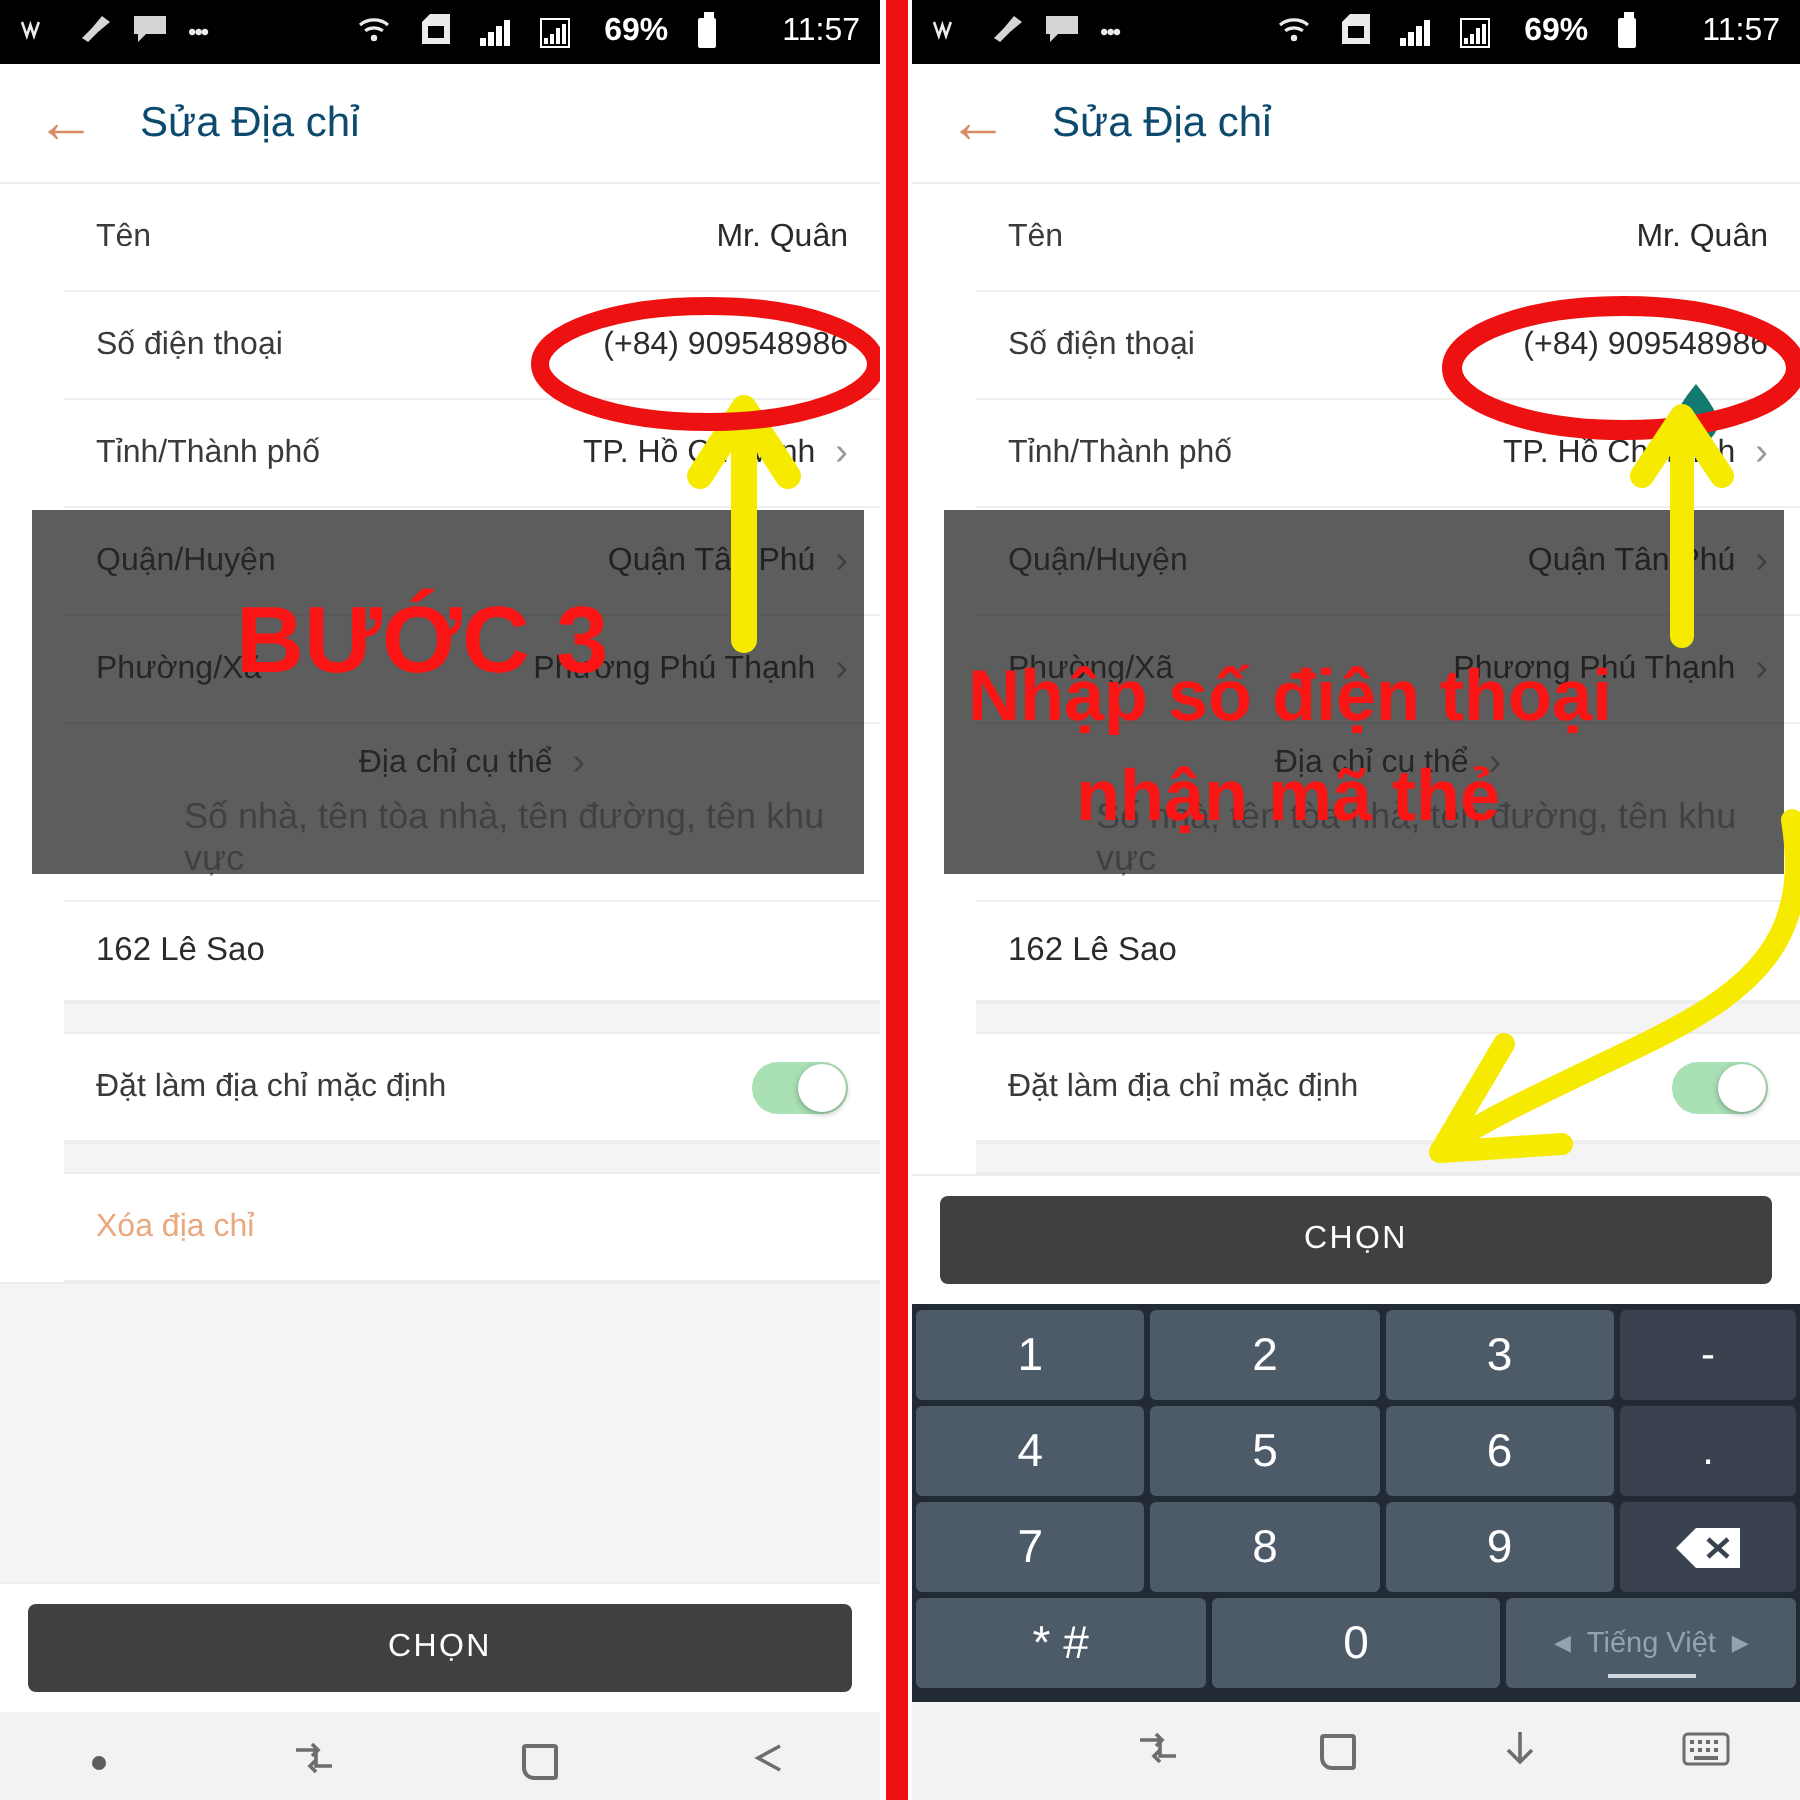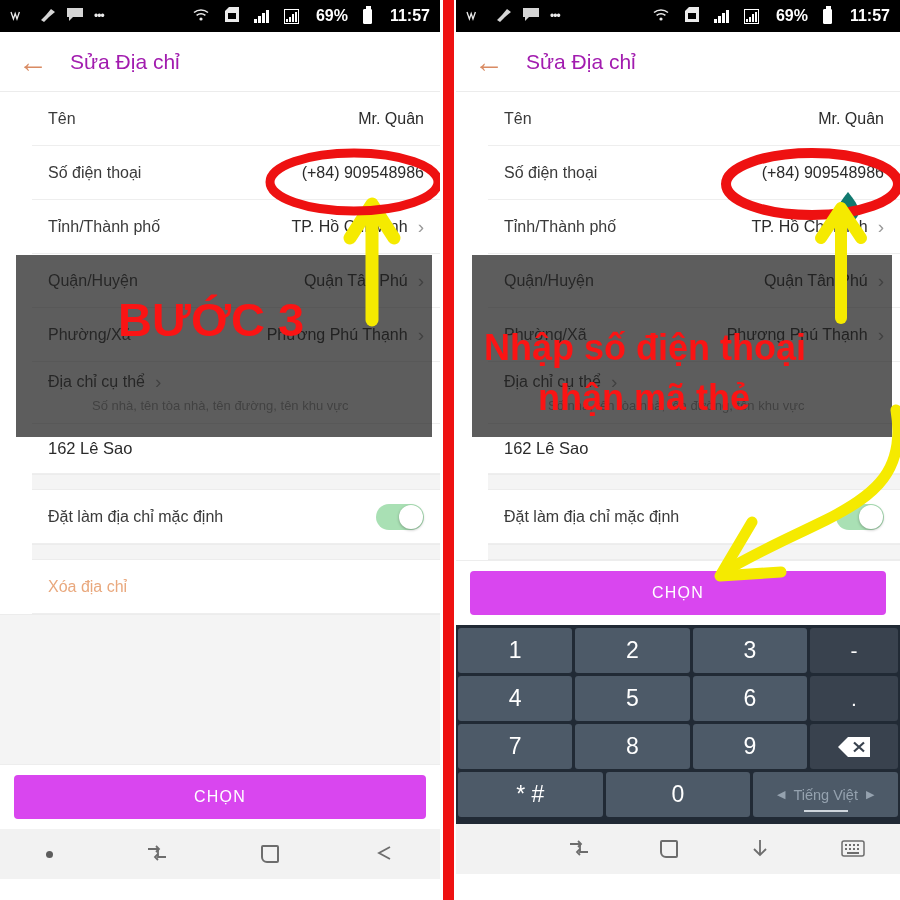--- a/index.html
+++ b/index.html
@@ -16,54 +16,54 @@
   .panel.right { width:444px; }
 
   
   .statusbar { height:32px; background:#000; color:#fff; display:flex;
     align-items:center; padding:0 10px; font-size:15px; }
   .sb-left { display:flex; align-items:center; gap:11px; flex:1; }
   .sb-right{ display:flex; align-items:center; gap:15px; font-size:16px; }
   .sb-ico { opacity:.92; display:inline-block; line-height:1; }
   .sb-ico.small { font-size:12px; letter-spacing:-1px; }
   .sb-pct { font-weight:600; margin-left:2px; }
-  .sb-time{ font-weight:700; margin-left:3px; }
+  .sb-time{ font-weight:400; margin-left:18px; }
   .bars { display:inline-flex; align-items:flex-end; gap:1px; height:13px; }
   .bars b { display:block; width:3px; background:#fff; }
   .bars b:nth-child(1){height:4px} .bars b:nth-child(2){height:7px}
   .bars b:nth-child(3){height:10px} .bars b:nth-child(4){height:13px}
   .barbox { border:1.5px solid #fff; padding:1px; display:inline-flex;
     align-items:flex-end; gap:1px; height:15px; }
   .barbox b { display:block; width:2px; background:#fff; }
   .barbox b:nth-child(1){height:3px} .barbox b:nth-child(2){height:5px}
   .barbox b:nth-child(3){height:8px} .barbox b:nth-child(4){height:10px}
   .batt { width:9px; height:15px; border:1.5px solid #fff; border-radius:1px;
     position:relative; background:#fff; }
   .batt:before{ content:""; position:absolute; top:-4px; left:2px; width:5px;
     height:3px; background:#fff; }
 
   
   .apphdr { height:60px; display:flex; align-items:center; gap:22px;
     padding:0 18px; background:#fff; border-bottom:1px solid #ececec; }
   .backarrow { font-size:30px; color:#d98b63; line-height:1; }
-  .apptitle { font-size:21px; color:#a21caf; }
+  .apptitle { font-size:21px; color:#0c4a6e; }
 
   
   .form { background:#fff;margin-left:32px; }
   .row { height:54px; display:flex; align-items:center; padding:0 16px;
     border-bottom:1px solid #eeeeee; background:#fff; }
   .row .lbl { font-size:16px; color:#3a3a3a; flex:1; }
   .row .val { font-size:16px; color:#2b2b2b; text-align:left; }
   .row .chev { font-size:19px; color:#9a9a9a; margin-left:10px; }
 
-  .row.addr { height:auto; flex-direction:column; align-items:flex-start;
+  .row.addr { height:auto; flex-direction:column; align-items:center;
     padding:9px 16px 10px; }
   .addr-top { display:flex; align-items:center; }
   .addr-top .lbl { font-size:16px; color:#3a3a3a; flex:1; }
-  .addr-hint { font-size:13px; color:#9b9b9b; margin-top:5px;padding-left:44px; }
+  .addr-hint { font-size:18px; color:#9b9b9b; margin-top:5px;padding-left:44px; }
 
   .row.value-only { height:50px; }
   .row.value-only .lbl { font-size:16.5px; color:#2b2b2b; }
 
   .gap { height:16px; background:#f4f4f4; border-bottom:1px solid #ececec;
          border-top:1px solid #ececec; }
 
   .row.del .lbl { color:#e9a87d; }
 
   
@@ -71,21 +71,21 @@
     position:relative; }
   .toggle i { position:absolute; top:1px; right:1px; width:24px; height:24px;
     border-radius:50%; background:#fff; box-shadow:0 1px 3px rgba(0,0,0,.3); }
 
   
   .dim { position:absolute; left:16px; right:8px; background:rgba(30,30,30,.72);
     pointer-events:none; }
 
   
   .cta-wrap { padding:10px 14px; background:#fff; border-top:1px solid #ededed; }
-  .cta { height:44px; background:#d946ef; border-radius:4px; color:#fff;
+  .cta { height:44px; background:#404040; border-radius:4px; color:#fff;
     display:flex; align-items:center; justify-content:center;
     font-size:16px; letter-spacing:1.2px; }
 
   
   .navbar { height:50px; background:#f2f2f2; display:flex; align-items:center;
     justify-content:space-around; color:#6d6d6d; }
   .navbar .n { font-size:21px; line-height:1; }
   .navbar .dot { width:7px; height:7px; border-radius:50%; background:#5d5d5d; }
   .sq { width:18px; height:18px; border:2px solid #6d6d6d; border-radius:2px 2px 2px 6px; }
 

